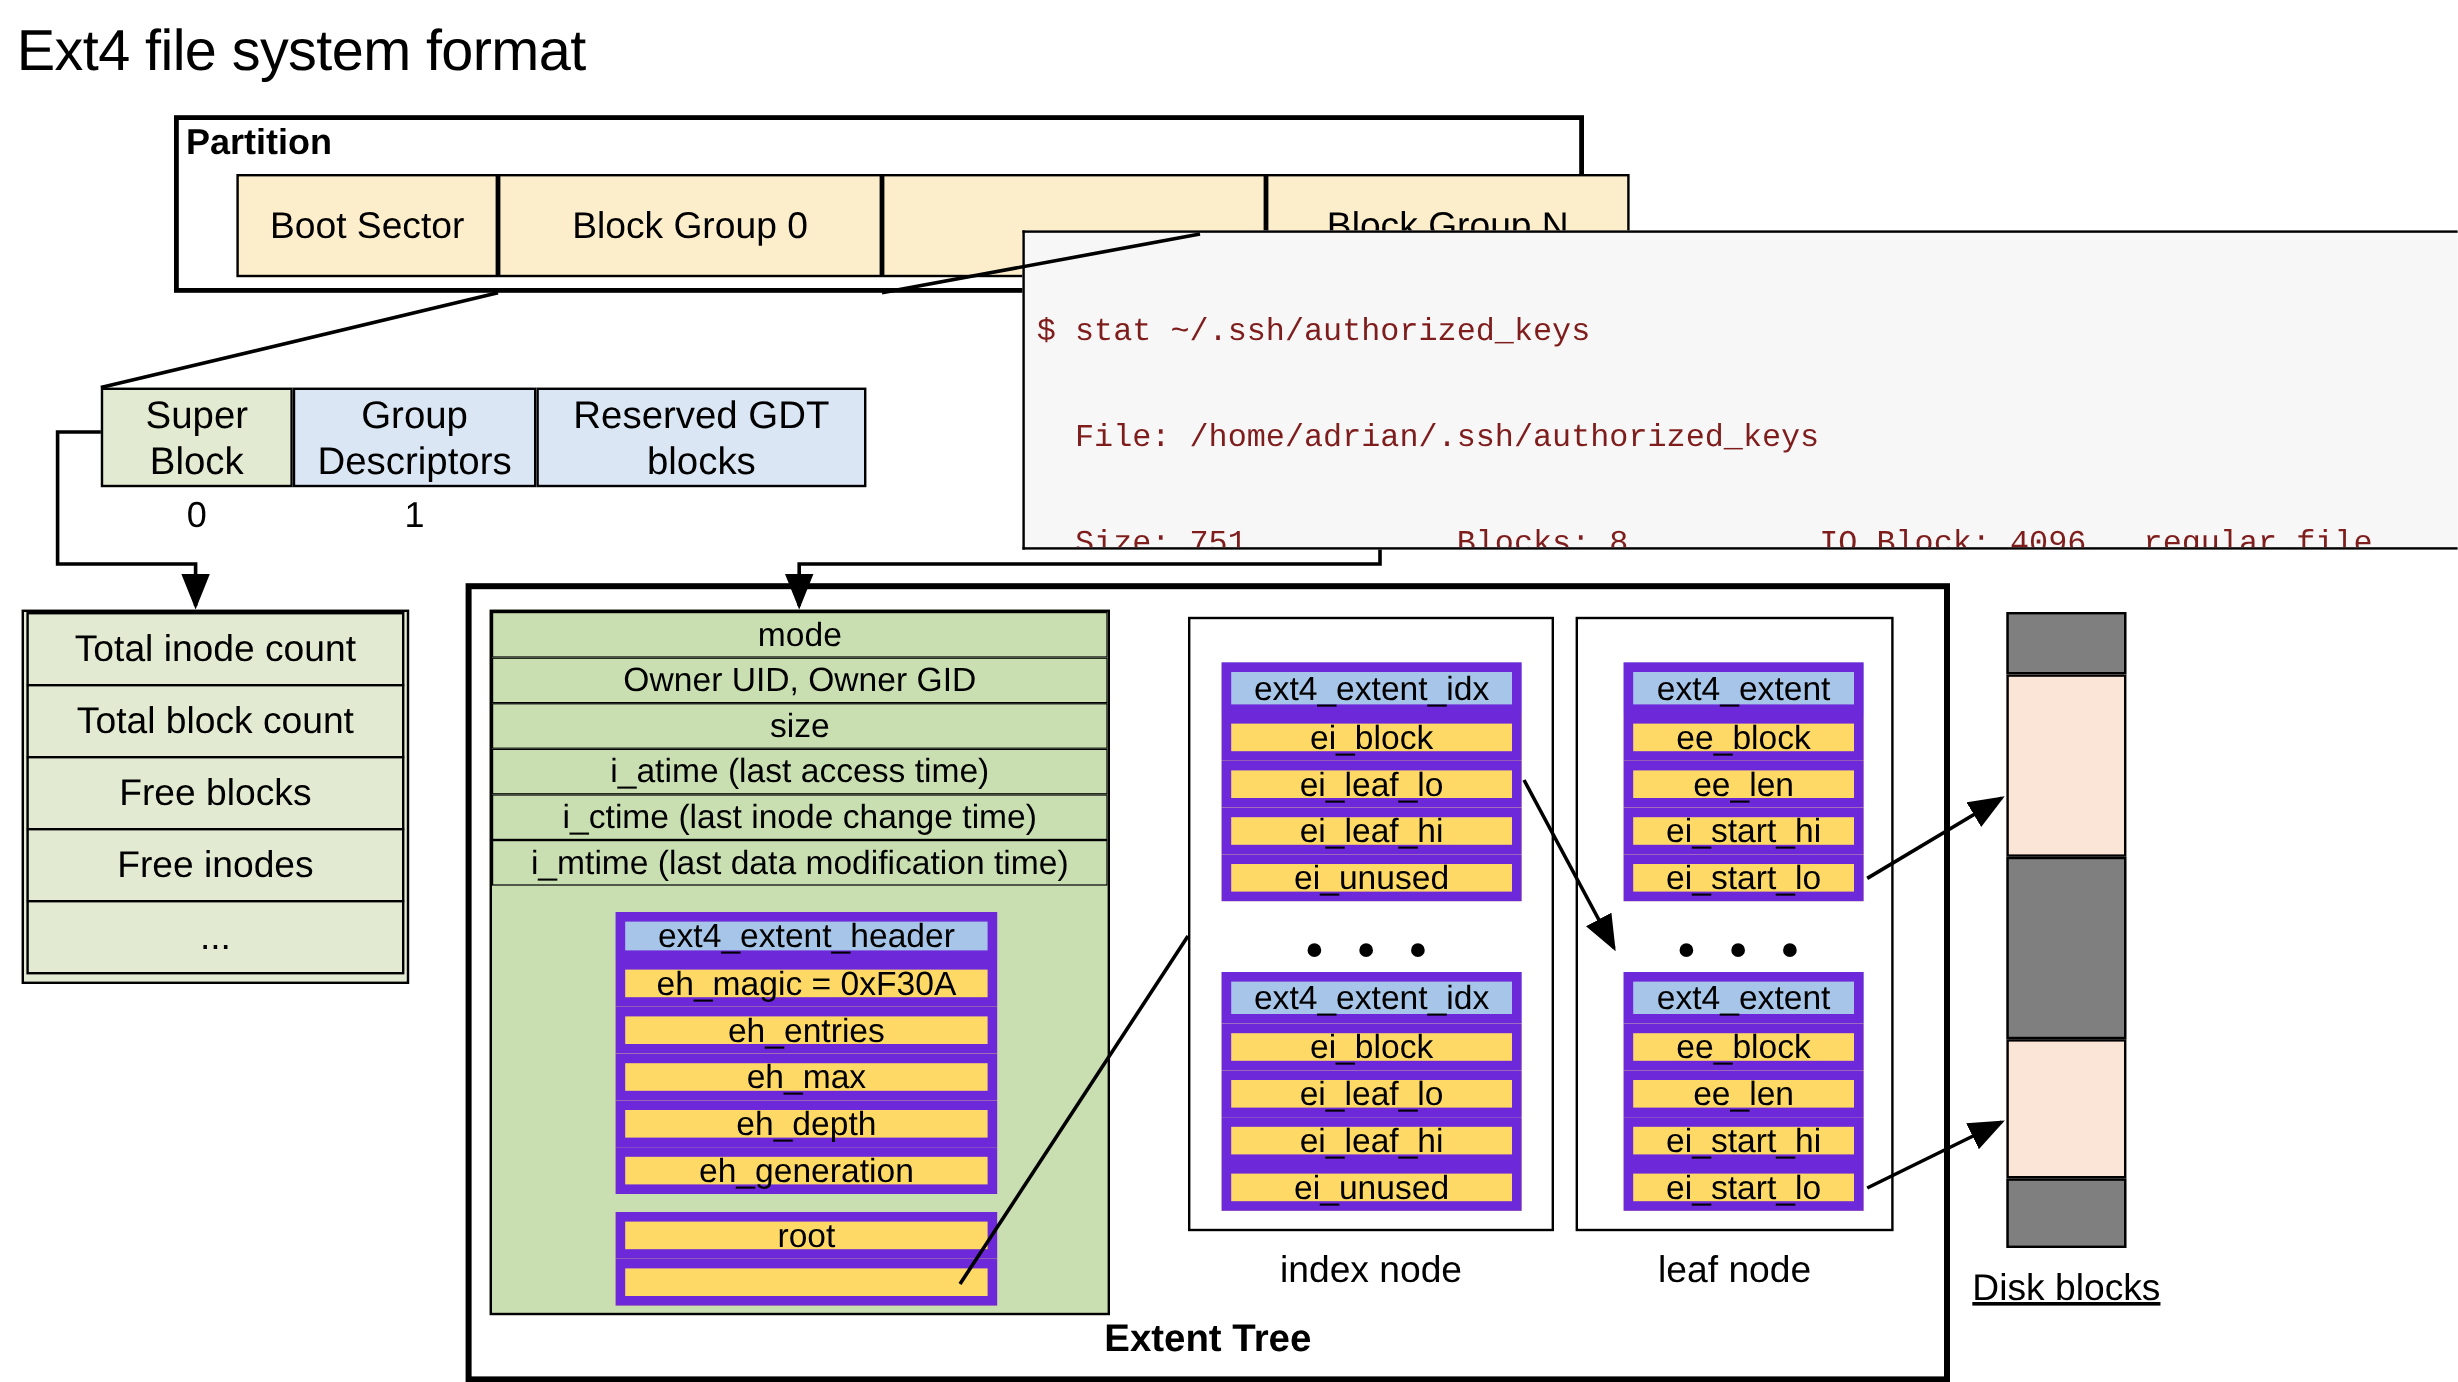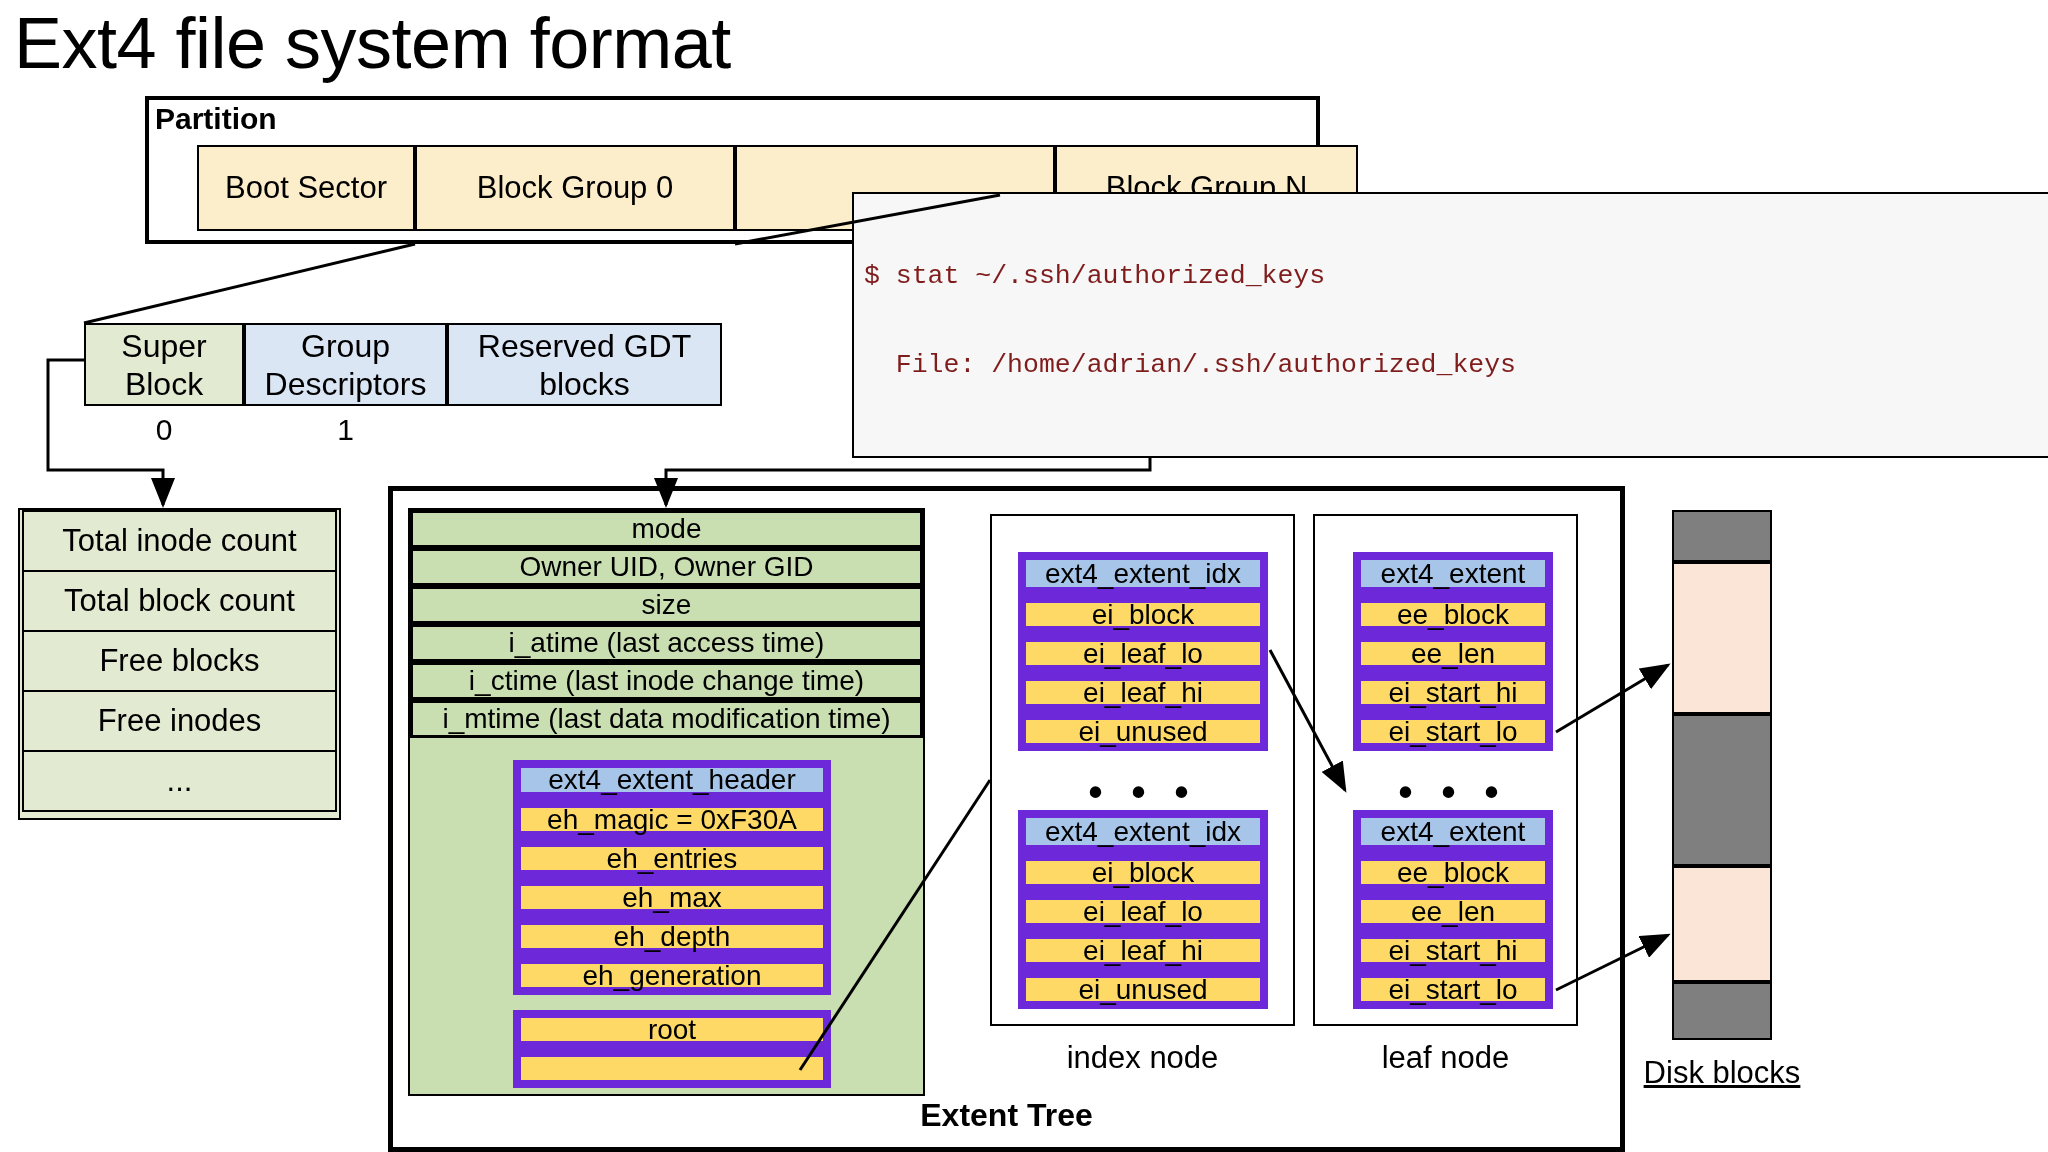--- a/index.html
+++ b/index.html
@@ -13,21 +13,21 @@
     position: relative;
     overflow: hidden;
     font-family: "Liberation Sans", sans-serif;
     color: #000000;
   }
   .abs { position: absolute; box-sizing: border-box; }
 
   
   #page-title {
     left: 14px; top: 4px;
-    font-size: 72px;
+    font-size: 48px;
     line-height: 78px;
     letter-spacing: -0.5px;
     font-weight: 400;
     white-space: nowrap;
     text-align: right;
   }
 
   
   #partition-box {
     left: 145px; top: 96px;
@@ -128,21 +128,21 @@
   #inode-panel {
     left: 408px; top: 508px;
     width: 517px; height: 588px;
     border: 2px solid #000;
     background: #c9dfb1;
   }
   .inode-row {
     left: 410px;
     width: 513px;
     height: 38px;
-    border: 3px solid #000000;
+    border: 1px solid #000000;
     background: #c9dfb1;
     display: flex;
     align-items: center;
     justify-content: center;
     font-size: 28px;
   }
 
   
   .tbl-row {
     border: 8px solid #6d28d9;
@@ -368,20 +368,21 @@
 <div class="abs disk-cell disk-grey" style="left:1672px;top:510px;width:100px;height:52px"></div>
 <div class="abs disk-cell disk-pink" style="left:1672px;top:562px;width:100px;height:152px"></div>
 <div class="abs disk-cell disk-grey" style="left:1672px;top:714px;width:100px;height:152px"></div>
 <div class="abs disk-cell disk-pink" style="left:1672px;top:866px;width:100px;height:116px"></div>
 <div class="abs disk-cell disk-grey" style="left:1672px;top:982px;width:100px;height:58px"></div>
 <div class="abs" id="disk-caption" style="left:1622px;top:1055px;width:200px">Disk blocks</div>
 
 <div class="abs" id="terminal-box">
   <div class="tline">$ stat ~/.ssh/authorized_keys</div>
   <div class="tline">  File: /home/adrian/.ssh/authorized_keys</div>
+  <div class="tline">  Size: 751           Blocks: 8          IO Block: 4096   regular file</div>
   
   
   
   
   
   
 </div>
 
 <svg id="connectors" viewBox="0 0 2048 1152">
   <defs>

